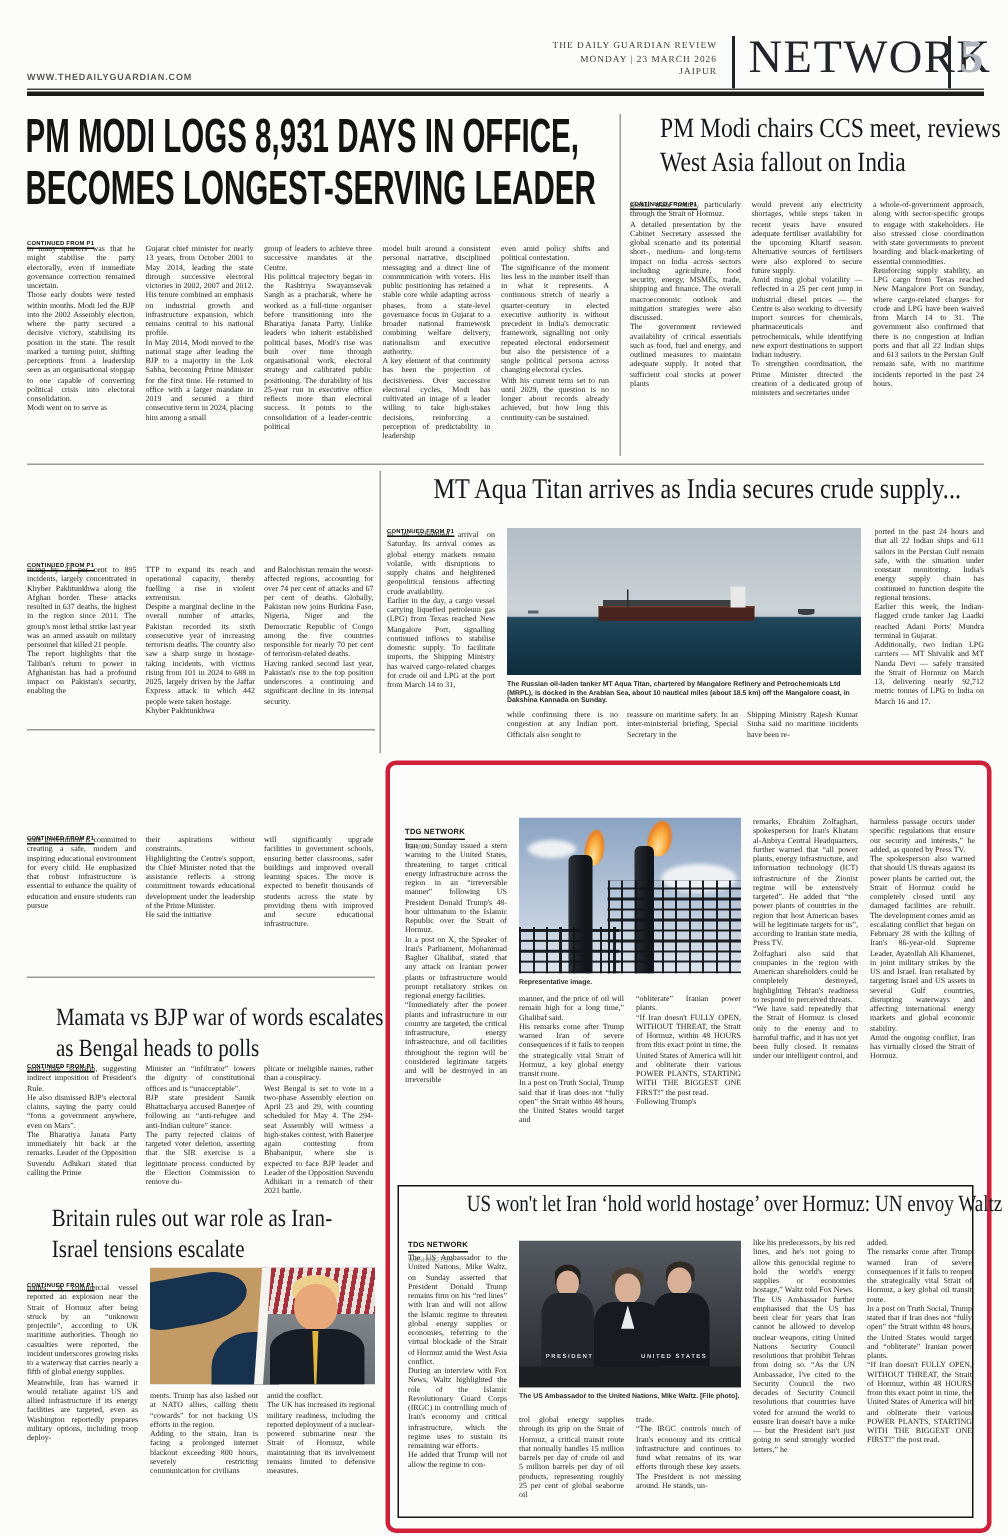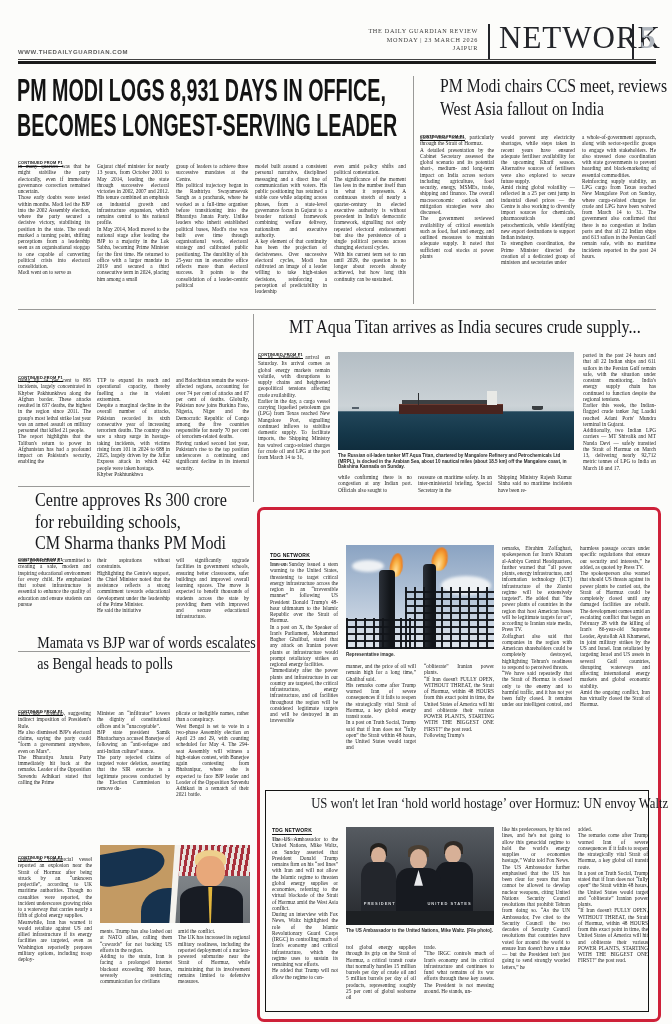--- a/index.html
+++ b/index.html
@@ -162,51 +162,50 @@
   <div class="abs colrow" style="left:338px;top:474px;width:236px;gap:6px;height:30px;">
     <div class="col" style="width:74px;">while confirming there is no congestion at any Indian port. Officials also sought to</div>
     <div class="col" style="width:74px;">reassure on maritime safety. In an inter-ministerial briefing, Special Secretary in the</div>
     <div class="col" style="width:74px;">Shipping Ministry Rajesh Kumar Sinha said no maritime incidents have been re-</div>
   </div>
   <div class="abs col" style="left:583px;top:352px;width:73px;height:154px;">ported in the past 24 hours and that all 22 Indian ships and 611 sailors in the Persian Gulf remain safe, with the situation under constant monitoring. India's energy supply chain has continued to function despite the regional tensions.
 Earlier this week, the Indian-flagged crude tanker Jag Laadki reached Adani Ports' Mundra terminal in Gujarat.
 Additionally, two Indian LPG carriers — MT Shivalik and MT Nanda Devi — safely transited the Strait of Hormuz on March 13, delivering nearly 92,712 metric tonnes of LPG to India on March 16 and 17.</div>
 
   <div class="abs rule-h" style="left:18px;top:486px;width:232px;"></div>
-  <div class="abs h-serif" style="left:18px;top:489px;font-size:19px;line-height:21.5px;">
-    <div class="cond85">Centre approves Rs 300 crore</div>
-    <div class="cond85">for rebuilding schools,</div>
-    <div class="cond85">CM Sharma thanks PM Modi</div>
-  </div>
   <div class="abs" style="left:18px;top:547px;"><span class="cont">CONTINUED FROM P1</span></div>
   <div class="abs colrow" style="left:18px;top:557px;width:232px;gap:6px;height:90px;">
     <div class="col" style="width:73px;">state government is committed to creating a safe, modern and inspiring educational environment for every child. He emphasized that robust infrastructure is essential to enhance the quality of education and ensure students can pursue</div>
     <div class="col" style="width:73px;">their aspirations without constraints.
 Highlighting the Centre's support, the Chief Minister noted that the assistance reflects a strong commitment towards educational development under the leadership of the Prime Minister.
 He said the initiative</div>
     <div class="col" style="width:73px;">will significantly upgrade facilities in government schools, ensuring better classrooms, safer buildings and improved overall learning spaces. The move is expected to benefit thousands of students across the state by providing them with improved and secure educational infrastructure.</div>
   </div>
 
   <div class="abs rule-h" style="left:18px;top:651px;width:232px;"></div>
-  <div class="abs h-serif" style="left:18px;top:632px;font-size:16.5px;line-height:21px;">
+  <div class="abs h-serif" style="left:18px;top:667px;font-size:16.5px;line-height:21px;">
     <div class="cond85">Mamata vs BJP war of words escalates</div>
     <div class="cond85">as Bengal heads to polls</div>
   </div>
   <div class="abs" style="left:18px;top:699px;"><span class="cont">CONTINUED FROM P1</span></div>
   <div class="abs colrow" style="left:18px;top:710px;width:232px;gap:6px;height:90px;">
     <div class="col" style="width:73px;">gency-like” scenario, suggesting indirect imposition of President's Rule.
 He also dismissed BJP's electoral claims, saying the party could “form a government anywhere, even on Mars”.
 The Bharatiya Janata Party immediately hit back at the remarks. Leader of the Opposition Suvendu Adhikari stated that calling the Prime</div>
     <div class="col" style="width:73px;">Minister an “infiltrator” lowers the dignity of constitutional offices and is “unacceptable”.
 BJP state president Samik Bhattacharya accused Banerjee of following an “anti-refugee and anti-Indian culture” stance.
 The party rejected claims of targeted voter deletion, asserting that the SIR exercise is a legitimate process conducted by the Election Commission to remove du-</div>
     <div class="col" style="width:73px;">plicate or ineligible names, rather than a conspiracy.
 West Bengal is set to vote in a two-phase Assembly election on April 23 and 29, with counting scheduled for May 4. The 294-seat Assembly will witness a high-stakes contest, with Banerjee again contesting from Bhabanipur, where she is expected to face BJP leader and Leader of the Opposition Suvendu Adhikari in a rematch of their 2021 battle.</div>
   </div>
 
+  <div class="abs h-serif" style="left:18px;top:801px;font-size:16.5px;line-height:21px;">
+    <div class="cond85">Britain rules out war role as Iran-</div>
+    <div class="cond85">Israel tensions escalate</div>
+  </div>
   <div class="abs" style="left:18px;top:845px;"><span class="cont">CONTINUED FROM P1</span></div>
   <div class="abs col" style="left:18px;top:856px;width:74px;height:158px;">routes. A commercial vessel reported an explosion near the Strait of Hormuz after being struck by an “unknown projectile”, according to UK maritime authorities. Though no casualties were reported, the incident underscores growing risks to a waterway that carries nearly a fifth of global energy supplies.
 Meanwhile, Iran has warned it would retaliate against US and allied infrastructure if its energy facilities are targeted, even as Washington reportedly prepares military options, including troop deploy-</div>
 
   <div class="photo" style="left:100px;top:845px;width:150px;height:78px;">
     <div class="sat">
       <div class="sea" style="left:-8%;top:6%;width:95%;height:42%;border-radius:0 60% 75% 35%/0 75% 85% 35%;transform:rotate(-10deg);"></div>
       <div class="sea" style="left:55%;top:55%;width:60%;height:50%;border-radius:60% 0 0 0;"></div>
     </div>
     <div class="trump-bg">

